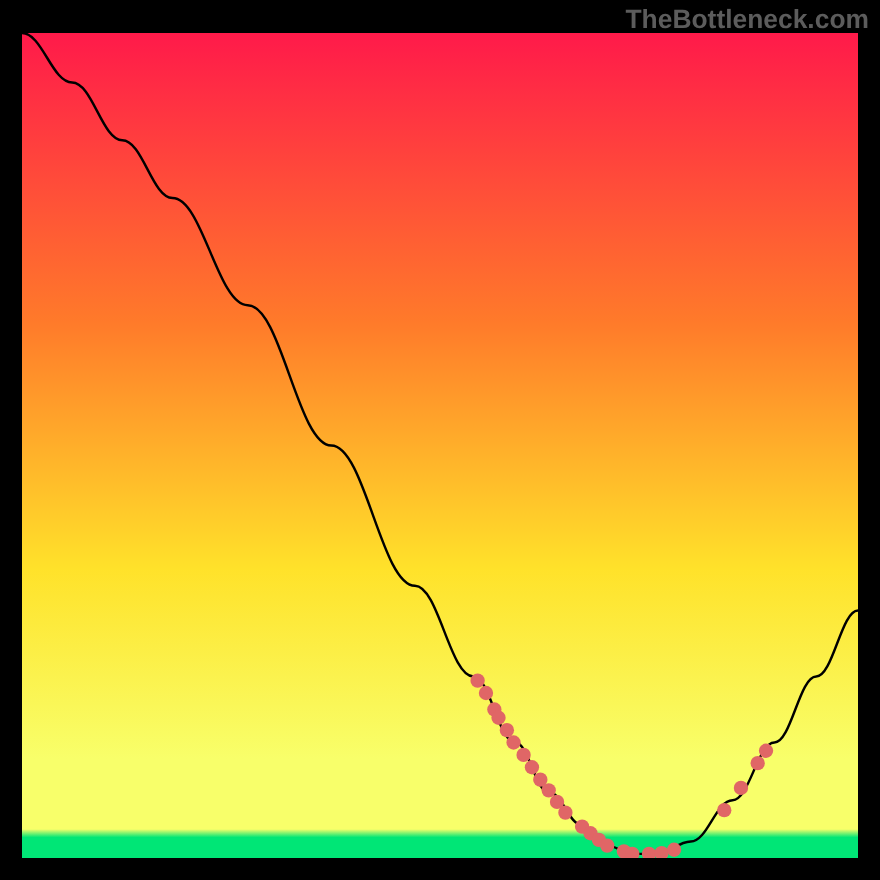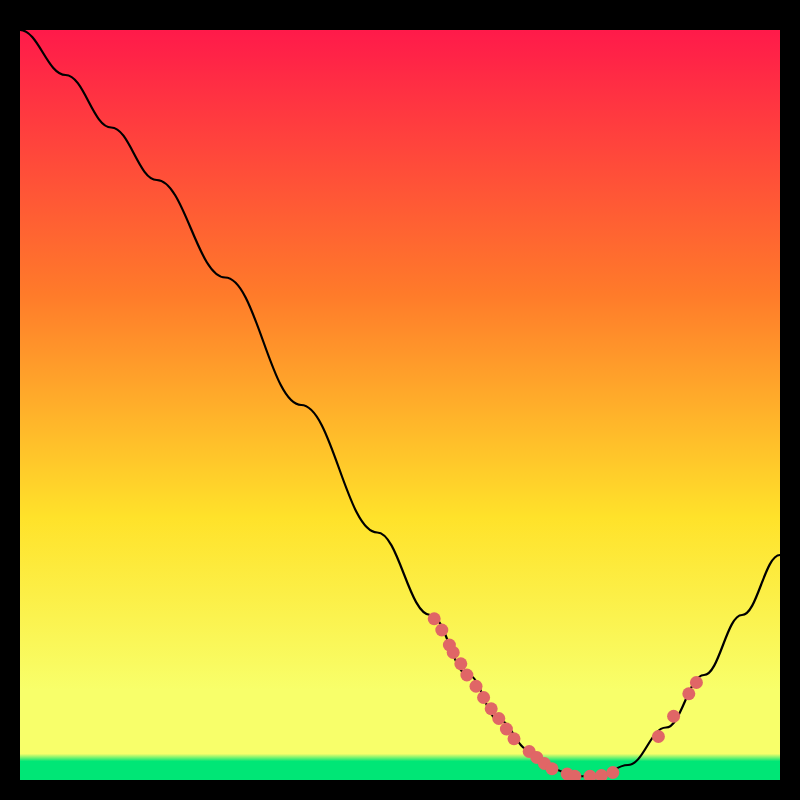--- a/index.html
+++ b/index.html
@@ -33,20 +33,21 @@
     height: 750px;
   }
   svg {
     display: block;
   }
 </style>
 </head>
 <body>
 <div class="container">
 
+  <div class="watermark">TheBottleneck.com</div>
 
   <div class="plot-area">
     <svg id="chart-svg" width="760" height="750" viewBox="0 0 760 750">
         <defs>
           <linearGradient id="bg-grad" x1="0" y1="0" x2="0" y2="1">
             <stop offset="0%" stop-color="#ff1a4a"></stop>
             <stop offset="35%" stop-color="#ff7a2a"></stop>
             <stop offset="65%" stop-color="#ffe22a"></stop>
             <stop offset="88%" stop-color="#f8ff6a"></stop>
             <stop offset="96.5%" stop-color="#f8ff6a"></stop>

